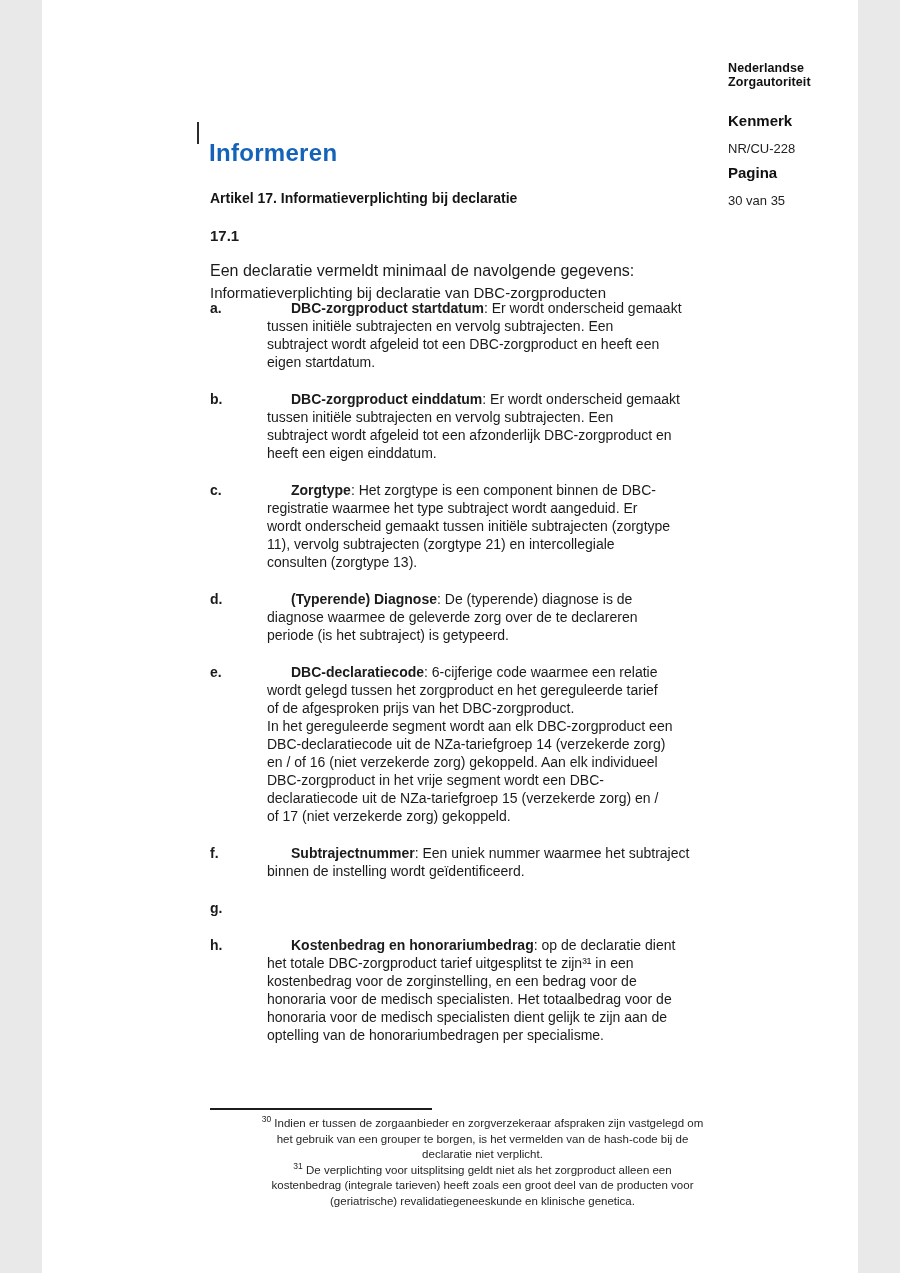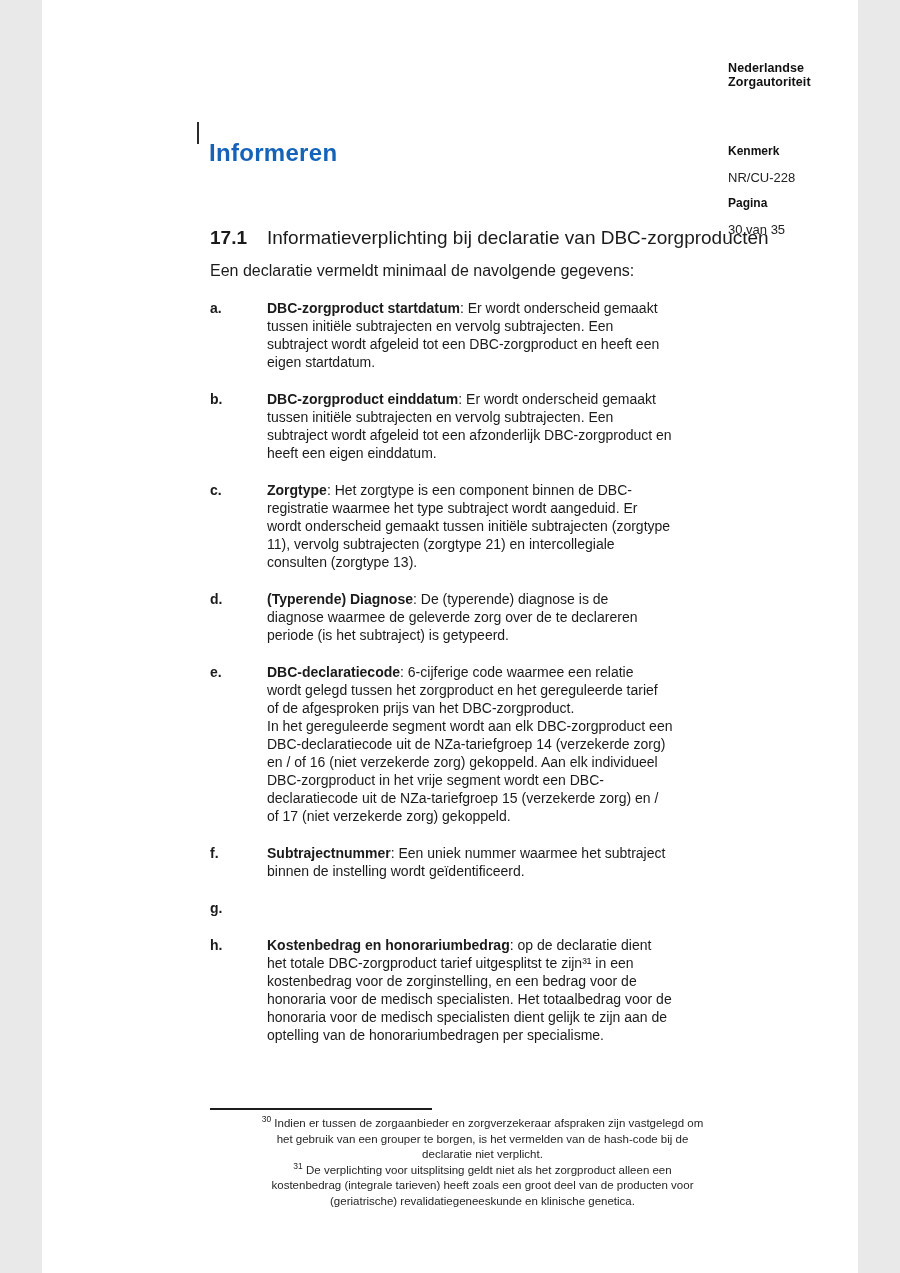--- a/index.html
+++ b/index.html
@@ -9,44 +9,44 @@
     background:#ffffff; overflow:hidden;
     font-family:"Liberation Sans", sans-serif; color:#1b1b1b;
   }
   .org-name {
     position:absolute; left:686px; top:61px;
     font-size:12.5px; font-weight:bold; letter-spacing:0.1px; color:#111;
   }
   .meta-block { position:absolute; left:686px; }
   .meta-kenmerk { top:112px; }
   .meta-pagina { top:164px; }
-  .meta-label { font-size:12px; font-weight:bold; color:#111;margin-top:32px; }
+  .meta-label { font-size:15px; font-weight:bold; color:#111; }
   .meta-value { font-size:13px; margin-top:12px; color:#222; }
   .change-bar {
     position:absolute; left:155px; top:122px; width:2px; height:22px;
     background:#2b2b2b;
   }
   .doc-title {
     position:absolute; left:167px; top:139px;
     font-size:24px; font-weight:bold; letter-spacing:0.3px; color:#1563b8;
   }
   .article-heading {
     position:absolute; left:168px; top:190px;
     font-size:14px; font-weight:bold; color:#151515;
   }
   .section-row {
-    position:absolute; left:168px; top:227px; display:flex; font-size:19px;
+    position:absolute; left:168px; top:227px; display:flex; font-size:15px;flex-direction:column;
   }
   .section-num { flex:0 0 57px; font-weight:bold; }
   .intro { position:absolute; left:168px; top:262px; font-size:16px; }
   .items { position:absolute; left:168px; top:299px; width:515px; }
   .item { display:flex; margin-bottom:19px; font-size:14px; line-height:18px; }
   .item-letter { flex:0 0 57px; font-weight:bold; }
   .item-content { width:458px; white-space:pre-line; }
-  .term { font-weight:bold; }
+  .term { font-weight:bold;margin-left:24px; }
   .fn-rule {
     position:absolute; left:168px; top:1108px; width:222px; height:2px;
     background:#1c1c1c;
   }
   .footnotes { position:absolute; left:168px; top:1116px; width:545px; }
   .fn { font-size:11.5px; line-height:15.5px; color:#262626;text-align:center; }
   .fn sup { font-size:8.5px; line-height:0; }
   .fn-text { white-space:pre-line; }
 </style>
 </head>
@@ -63,20 +63,21 @@
 
   <div class="meta-block meta-pagina">
     <div class="meta-label">Pagina</div>
     <div class="meta-value">30 van 35</div>
   </div>
 
   <div class="change-bar"></div>
 
   <div class="doc-title">Informeren</div>
 
+  <div class="article-heading">Artikel 17. Informatieverplichting bij declaratie</div>
 
   <div class="section-row">
     <div class="section-num">17.1</div>
     <div class="section-title">Informatieverplichting bij declaratie van DBC-zorgproducten</div>
   </div>
 
   <div class="intro">Een declaratie vermeldt minimaal de navolgende gegevens:</div>
 
   <div class="items">
     <div class="item">

